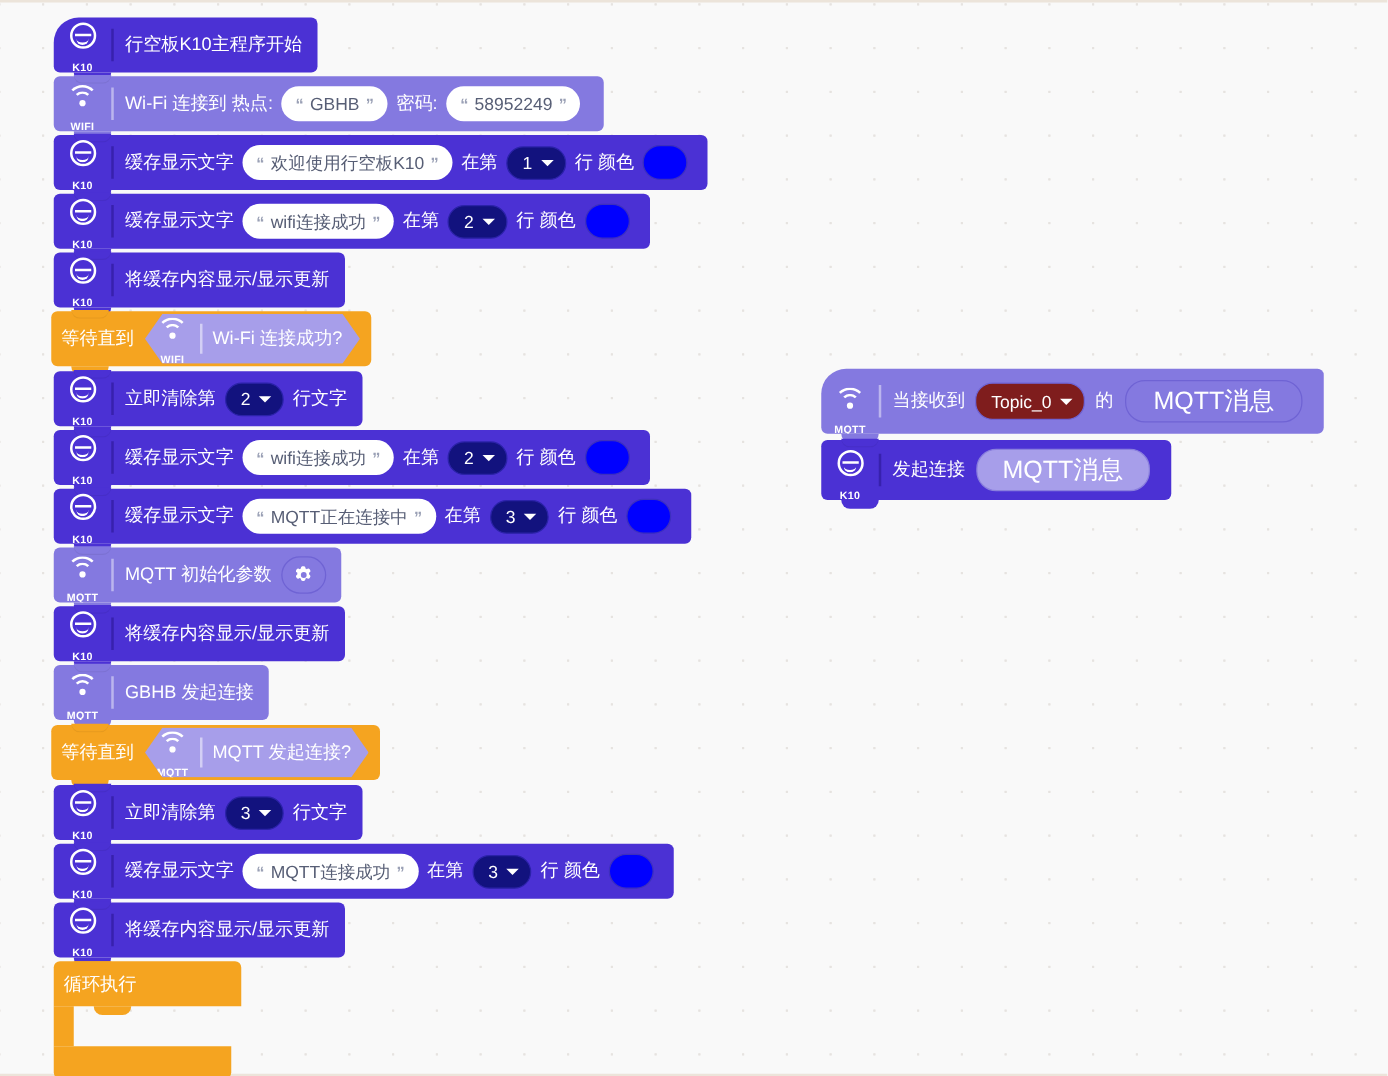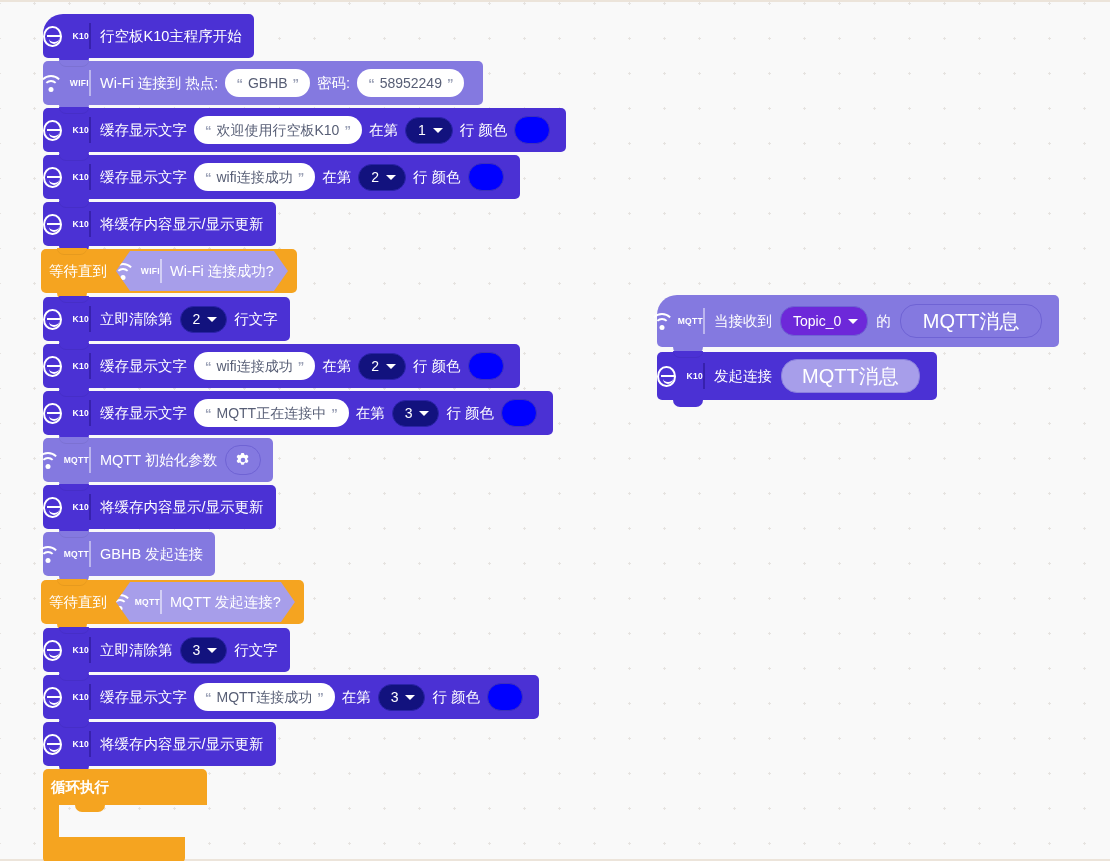--- a/index.html
+++ b/index.html
@@ -80,23 +80,23 @@
 
   
   .hat { border-radius: 20px 5px 5px 5px; }
   .hat::before { display: none; }
 
   
   .icon-col {
     width: 46px;
     height: 44px;
     display: flex;
-    flex-direction: row;
-    align-items: center;
-    justify-content: center;
+    flex-direction: column;
+    align-items: center;
+    justify-content: flex-end;
     flex: 0 0 auto;
     gap: 11px;
   }
   .icon-col .cap {
     font-size: 8.5px;
     font-weight: bold;
     letter-spacing: 0.3px;
     color: #ffffff;
     line-height: 1;
   }
@@ -188,21 +188,21 @@
   }
   .caret {
     width: 0; height: 0;
     border-left: 5px solid transparent;
     border-right: 5px solid transparent;
     border-top: 5.5px solid #ffffff;
   }
 
   
   .dd-light {
-    background: #6d28d9;
+    background: #7f1d1d;
     border: 1.6px solid #6f63d4;
     color: #ffffff;
     align-items: center;
   }
 
   
   .swatch {
     width: 36px; height: 28px;
     background: #0000ff;
     border: 1px solid #3d2fbd;
@@ -253,27 +253,26 @@
     clip-path: polygon(14px 0, calc(100% - 14px) 0, 100% 50%, calc(100% - 14px) 100%, 14px 100%, 0 50%);
     color: #fff;
     font-size: 14.5px;
   }
   .hex .icon-col { width: 44px; height: 40px; }
   .hex .sep { background: rgba(255,255,255,0.5); height: 24px; margin-right: 8px; }
 
   
   .loop { position: absolute; }
   .loop .top {
-    width: 164px; height: 36px;
+    width: 150px; height: 36px;
     background: #f5a420;
     border-radius: 5px 5px 0 0;
     color:#fff; font-size:14.5px;
     display:flex; align-items:center; padding-left:8px;
     position: relative;
-    font-weight: bold;
   }
   .loop .top::before {
     content:""; position:absolute; left:16px; top:0;
     width:30px; height:7px; background:#f5a420;
     border-radius:0 0 7px 7px;
   }
   .loop .arm { width: 16px; height: 32px; background: #f5a420; }
   .loop .mouth {
     position: relative; width: 142px; height: 32px;
   }

